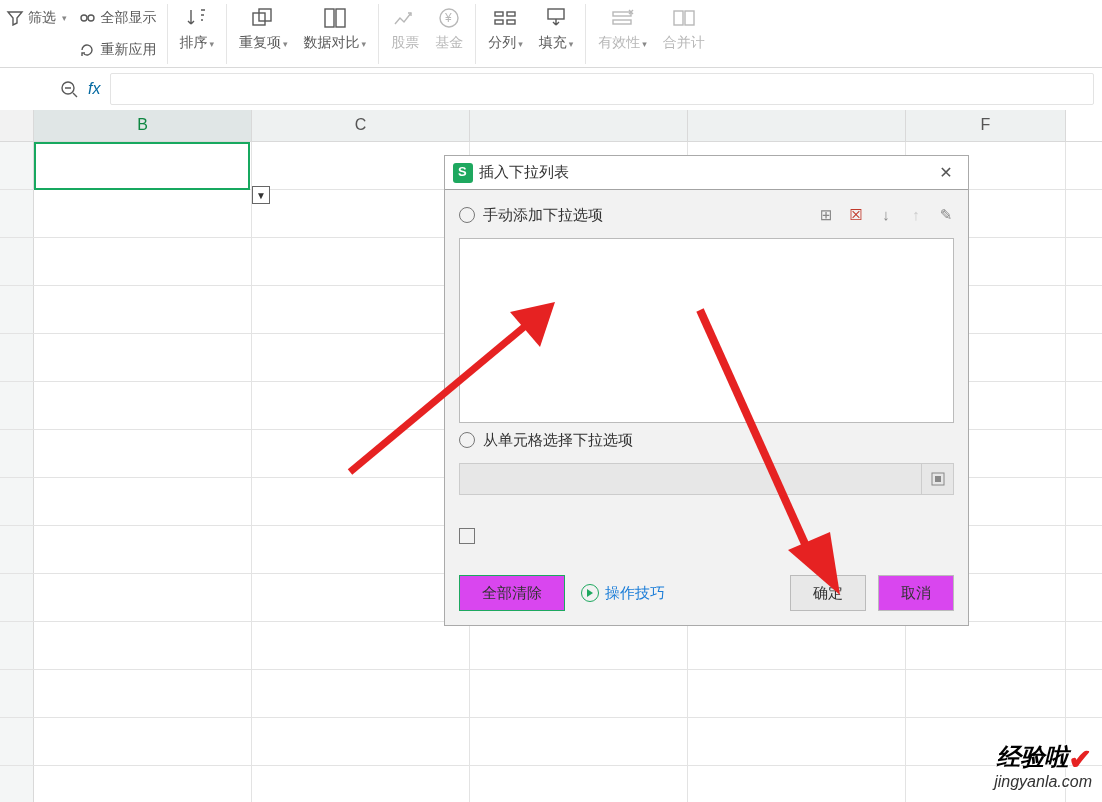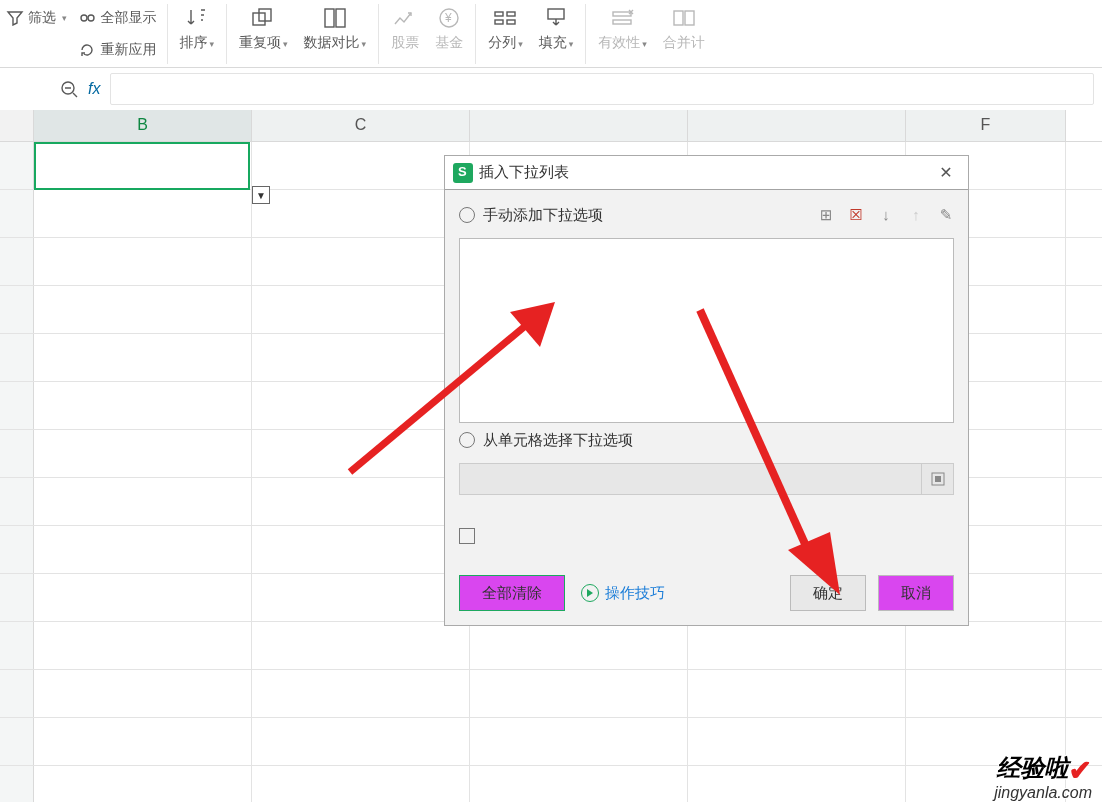--- a/index.html
+++ b/index.html
@@ -42,21 +42,21 @@
   .range-btn { width: 32px; height: 32px; background: #e7e7e7; border: 1px solid #ccc; border-left: none; display:flex; align-items:center; justify-content:center; color:#888; }
   .chk { width: 16px; height: 16px; border: 1.5px solid #777; display:inline-block; vertical-align:middle; flex-shrink:0; }
   .btnbar { display: flex; align-items: center; padding: 10px 14px 14px; gap: 12px; }
   .btn { height: 36px; padding: 0 22px; background: #d946ef; border: 1px solid #bbb; display:flex; align-items:center; justify-content:center; cursor:pointer; font-size:15px; }
   .btn.primary { border: 1px solid #1ea85f; color: #333; }
   .btn.ok { background: #e8e8e8; }
   .tips { display:flex; align-items:center; gap:6px; color:#1b7dd8; cursor:pointer; margin-right:auto; margin-left:4px; }
   .play-ico { width:18px; height:18px; border:1.5px solid #1ea85f; border-radius:50%; position:relative; }
   .play-ico::after { content:""; position:absolute; left:5px; top:4px; border-left:6px solid #1ea85f; border-top:4px solid transparent; border-bottom:4px solid transparent; }
   .arrow { position: absolute; pointer-events: none; }
-  .watermark { position: absolute; right: 10px; bottom: 0; text-align: right; margin-top: 24px; }
+  .watermark { position: absolute; right: 10px; bottom: 11px; text-align: right; margin-top: 24px; }
   .watermark .w1 { font-size: 24px; font-weight: 900; font-style: italic; color:#000; text-shadow: 1px 1px 0 #fff, -1px -1px 0 #fff, 1px -1px 0 #fff, -1px 1px 0 #fff; }
   .watermark .chk2 { color: #e62222; font-size: 28px; font-weight: bold; display:inline-block; transform: translateY(4px); }
   .watermark .w2 { font-size: 16px; font-style: italic; color:#333; text-shadow: 1px 1px 0 #fff, -1px -1px 0 #fff; }
   svg.ico-stroke { stroke:#595959; stroke-width:1.4; fill:none; }
   .disabled svg.ico-stroke { stroke:#b8b8b8; }
 </style>
 </head>
 <body>
 
 <div class="ribbon">

